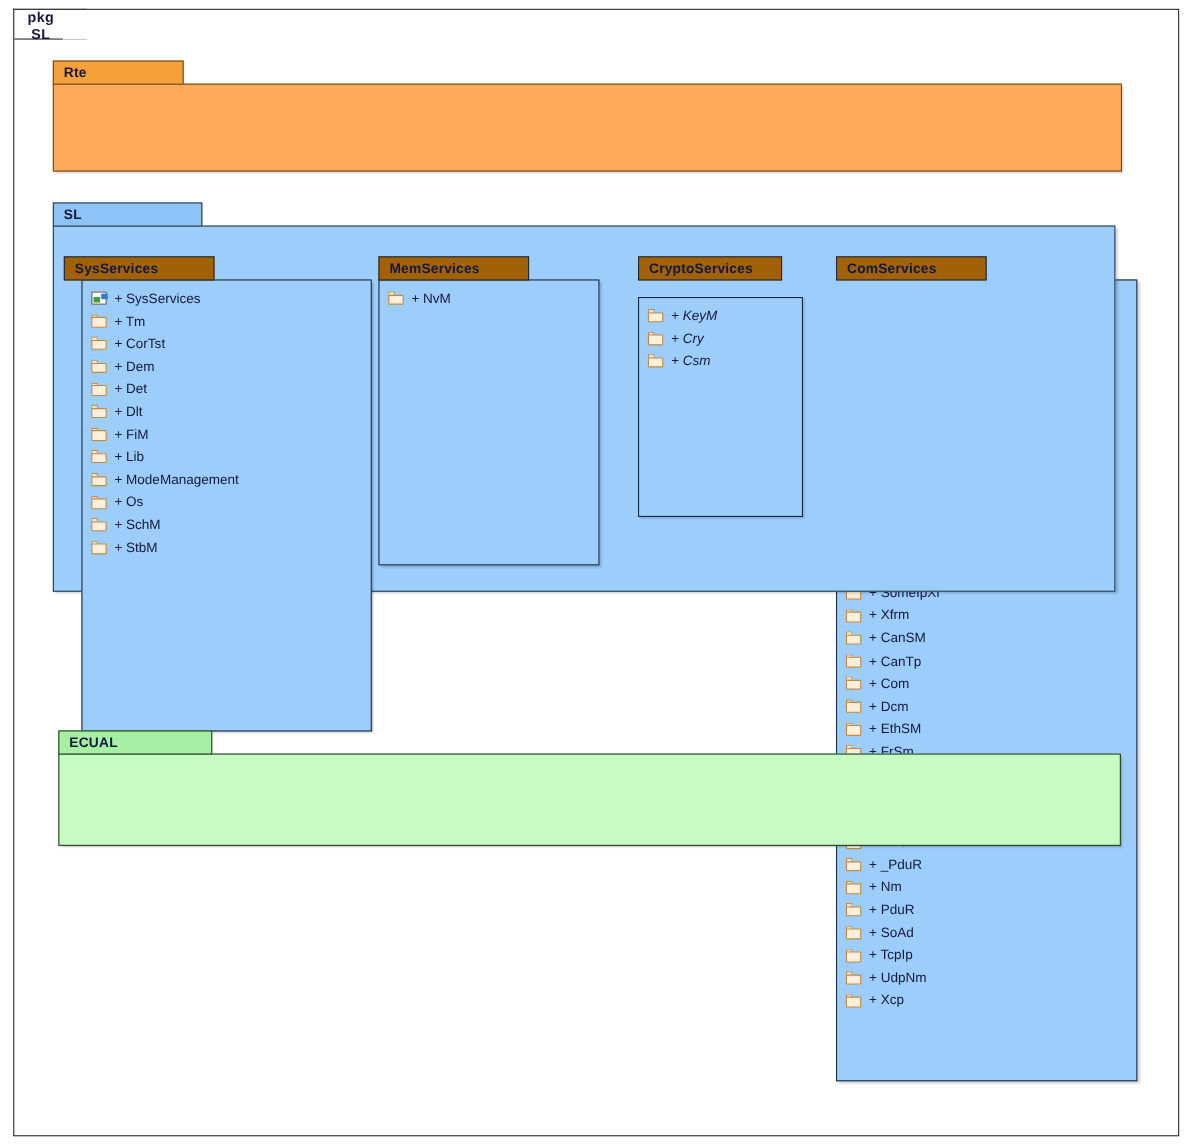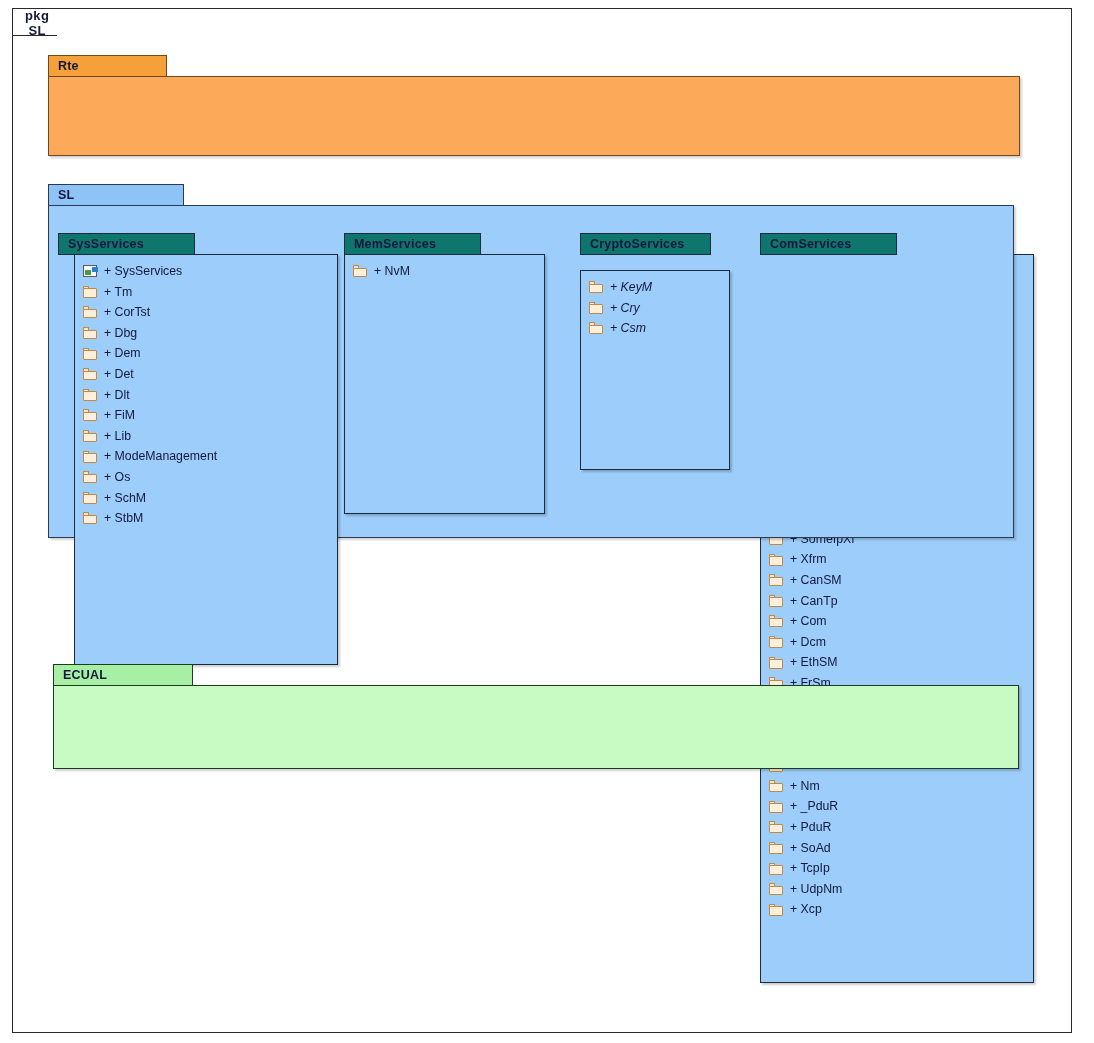--- a/index.html
+++ b/index.html
@@ -66,21 +66,21 @@
   .pkg.orange .tab{background:#f6a03c;border-color:#6d4a1b;}
   .pkg.orange .body{background:#fca95a;border-color:#6d4a1b;}
 
   .pkg.blue .tab{background:#8dc3f7;border-color:#2b3a52;}
   .pkg.blue .body{background:#9ccdfb;border-color:#2b3a52;}
 
   .pkg.green .tab{background:#a6efa4;border-color:#1d3b1d;}
   .pkg.green .body{background:#c8fbc3;border-color:#1d3b1d;}
 
   
-  .pkg.inner .tab{background:#0f766e;border-color:#1c2a3f;}
+  .pkg.inner .tab{background:#a16207;border-color:#1c2a3f;}
   .pkg.inner .body{background:#9ccdfb;border-color:#1c2a3f;box-shadow:2px 2px 2px rgba(0,0,0,.20);}
 
   
   .members{
     position:absolute;left:0;top:0;right:0;bottom:0;
     padding:6px 0 0 8px;
     overflow:hidden;
   }
   .member{
     display:flex;align-items:center;
@@ -222,25 +222,25 @@
           <div class="member">
             <span class="ico folder"></span>
             <span class="label">+ J1939Tp</span>
           </div>
           <div class="member">
             <span class="ico folder"></span>
             <span class="label">+ LinSm</span>
           </div>
           <div class="member">
             <span class="ico folder"></span>
+            <span class="label">+ _PduR</span>
+          </div>
+          <div class="member">
+            <span class="ico folder"></span>
             <span class="label">+ Nm</span>
-          </div>
-          <div class="member">
-            <span class="ico folder"></span>
-            <span class="label">+ _PduR</span>
           </div>
           <div class="member">
             <span class="ico folder"></span>
             <span class="label">+ PduR</span>
           </div>
           <div class="member">
             <span class="ico folder"></span>
             <span class="label">+ SoAd</span>
           </div>
           <div class="member">
@@ -277,24 +277,20 @@
             <span class="ico diagram"></span>
             <span class="label">+ SysServices</span>
           </div>
           <div class="member">
             <span class="ico folder"></span>
             <span class="label">+ Tm</span>
           </div>
           <div class="member">
             <span class="ico folder"></span>
             <span class="label">+ CorTst</span>
-          </div>
-          <div class="member">
-            <span class="ico folder"></span>
-            <span class="label">+ Dbg</span>
           </div>
           <div class="member">
             <span class="ico folder"></span>
             <span class="label">+ Dem</span>
           </div>
           <div class="member">
             <span class="ico folder"></span>
             <span class="label">+ Det</span>
           </div>
           <div class="member">

